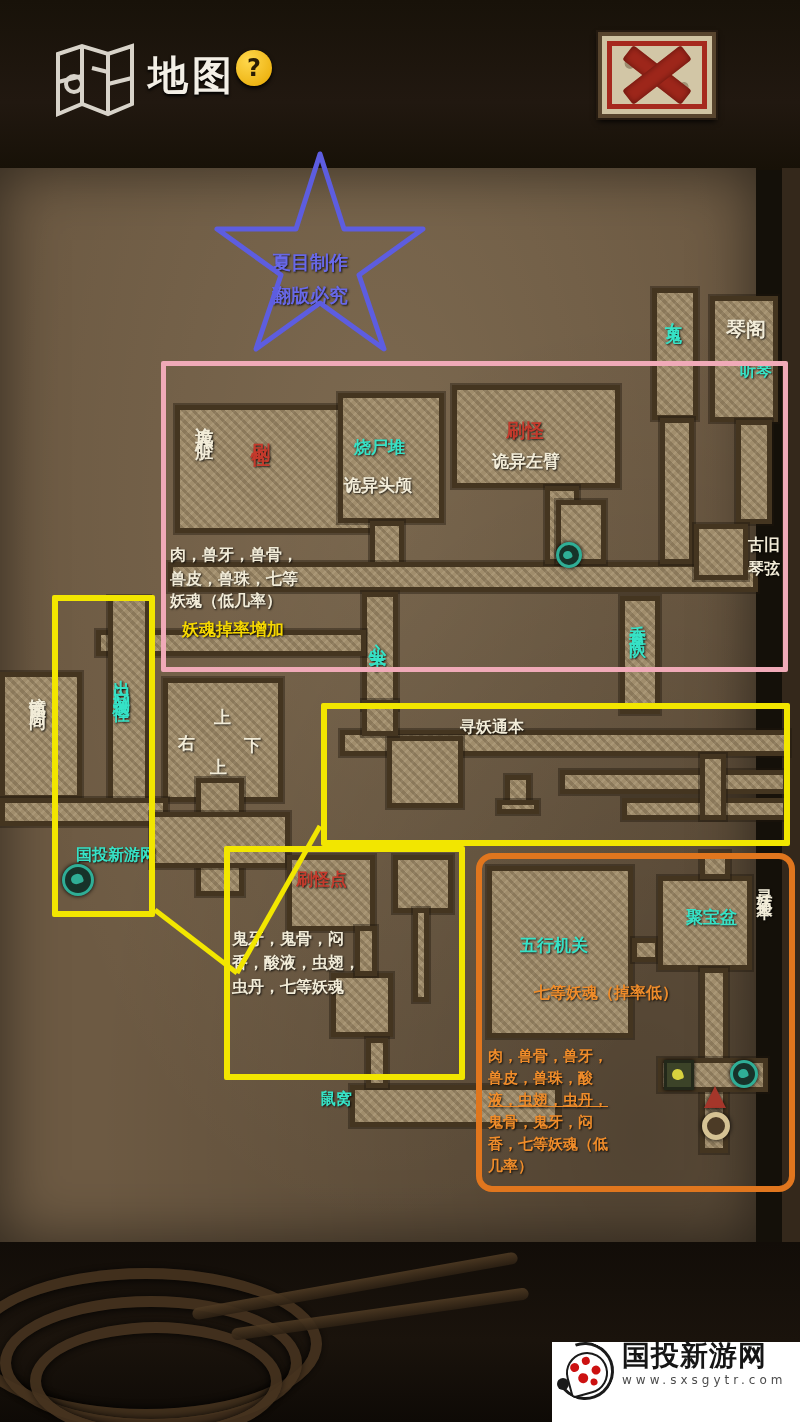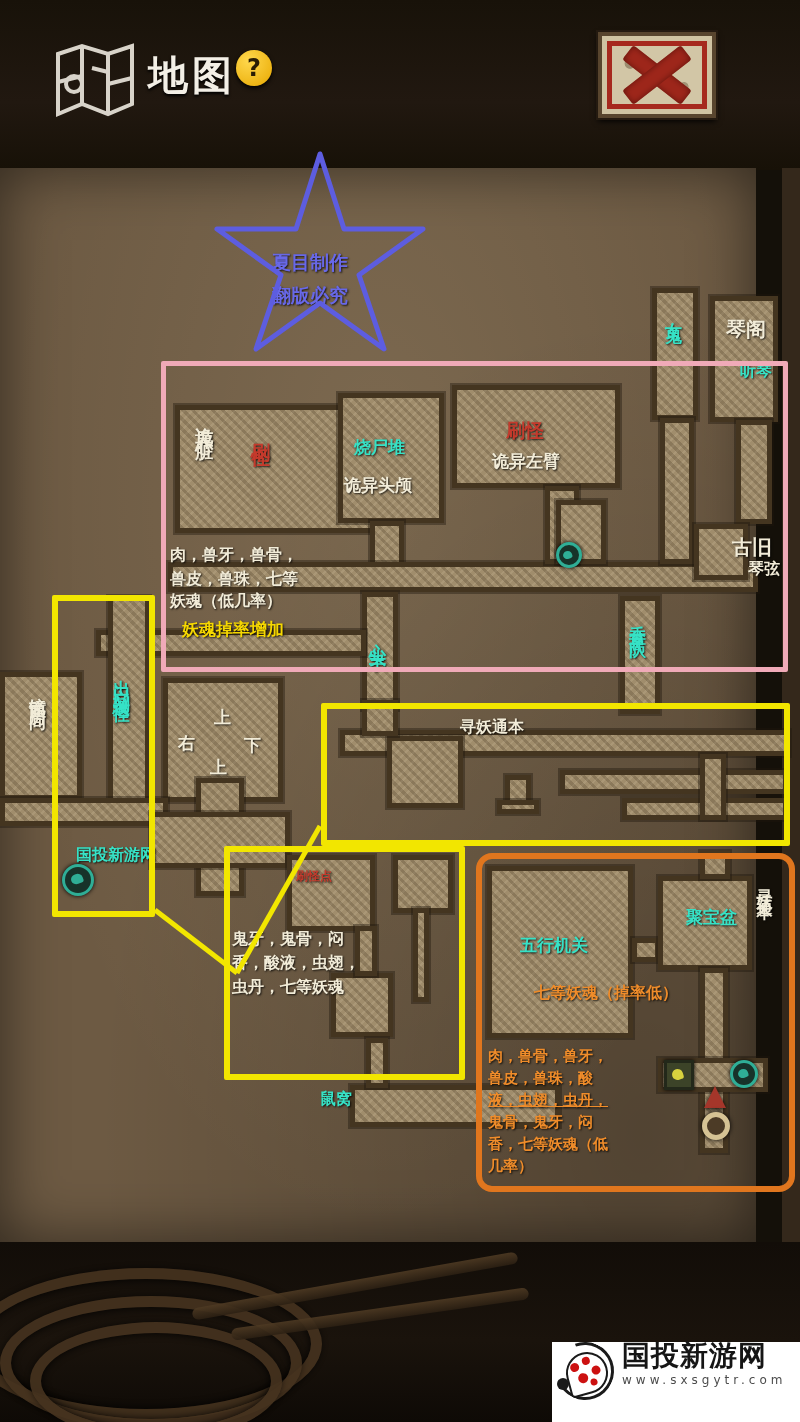--- a/index.html
+++ b/index.html
@@ -153,37 +153,37 @@
       <div class="lbl" style="left: 272px; top: 115px; font-size: 19px; color: rgb(104, 104, 232);">翻版必究</div>
       <div class="lbl v" style="left: 192px; top: 244px; font-size: 18px; color: rgb(242, 236, 216);">诡异心脏</div>
       <div class="lbl v" style="left: 248px; top: 260px; font-size: 19px; color: rgb(197, 58, 44);">刷怪</div>
       <div class="lbl" style="left: 354px; top: 268px; font-size: 17px; color: rgb(54, 226, 198);">烧尸堆</div>
       <div class="lbl" style="left: 344px; top: 306px; font-size: 17px; color: rgb(242, 236, 216);">诡异头颅</div>
       <div class="lbl" style="left: 506px; top: 250px; font-size: 19px; color: rgb(197, 58, 44);">刷怪</div>
       <div class="lbl" style="left: 492px; top: 282px; font-size: 17px; color: rgb(242, 236, 216);">诡异左臂</div>
       <div class="lbl v" style="left: 662px; top: 140px; font-size: 17px; color: rgb(54, 226, 198);">女鬼</div>
       <div class="lbl" style="left: 726px; top: 148px; font-size: 20px; color: rgb(242, 236, 216);">琴阁</div>
       <div class="lbl" style="left: 740px; top: 192px; font-size: 16px; color: rgb(54, 226, 198);">听琴</div>
-      <div class="lbl" style="left: 732px; top: 366px; font-size: 20px; color: rgb(242, 236, 216);">古旧</div>
+      <div class="lbl" style="left: 748px; top: 366px; font-size: 16px; color: rgb(242, 236, 216);">古旧</div>
       <div class="lbl" style="left: 748px; top: 390px; font-size: 16px; color: rgb(242, 236, 216);">琴弦</div>
       <div class="lbl" style="left: 170px; top: 376px; font-size: 16px; color: rgb(242, 236, 216);">肉，兽牙，兽骨，</div>
       <div class="lbl" style="left: 170px; top: 400px; font-size: 16px; color: rgb(242, 236, 216);">兽皮，兽珠，七等</div>
       <div class="lbl" style="left: 170px; top: 422px; font-size: 16px; color: rgb(242, 236, 216);">妖魂（低几率）</div>
       <div class="lbl" style="left: 182px; top: 450px; font-size: 17px; color: rgb(246, 216, 0);">妖魂掉率增加</div>
       <div class="lbl v" style="left: 366px; top: 462px; font-size: 17px; color: rgb(54, 226, 198);">心头手</div>
       <div class="lbl v" style="left: 626px; top: 444px; font-size: 17px; color: rgb(54, 226, 198);">香草离队</div>
       <div class="lbl v" style="left: 26px; top: 516px; font-size: 17px; color: rgb(242, 236, 216);">镜面房间</div>
       <div class="lbl v" style="left: 110px; top: 498px; font-size: 17px; color: rgb(54, 226, 198);">出门立刻遇怪</div>
       <div class="lbl" style="left: 214px; top: 538px; font-size: 17px; color: rgb(242, 236, 216);">上</div>
       <div class="lbl" style="left: 178px; top: 564px; font-size: 17px; color: rgb(242, 236, 216);">右</div>
       <div class="lbl" style="left: 244px; top: 566px; font-size: 17px; color: rgb(242, 236, 216);">下</div>
       <div class="lbl" style="left: 210px; top: 588px; font-size: 17px; color: rgb(242, 236, 216);">上</div>
       <div class="lbl" style="left: 76px; top: 676px; font-size: 16px; color: rgb(54, 226, 198);">国投新游网</div>
       <div class="lbl" style="left: 460px; top: 548px; font-size: 16px; color: rgb(242, 236, 216);">寻妖通本</div>
-      <div class="lbl" style="left: 296px; top: 700px; font-size: 12px; color: rgb(197, 58, 44);">刷怪点</div>
+      <div class="lbl" style="left: 296px; top: 700px; font-size: 17px; color: rgb(197, 58, 44);">刷怪点</div>
       <div class="lbl" style="left: 232px; top: 760px; font-size: 16px; color: rgb(242, 236, 216);">鬼牙，鬼骨，闷</div>
       <div class="lbl" style="left: 232px; top: 784px; font-size: 16px; color: rgb(242, 236, 216);">香，酸液，虫翅，</div>
       <div class="lbl" style="left: 232px; top: 808px; font-size: 16px; color: rgb(242, 236, 216);">虫丹，七等妖魂</div>
       <div class="lbl" style="left: 520px; top: 766px; font-size: 17px; color: rgb(54, 226, 198);">五行机关</div>
       <div class="lbl" style="left: 686px; top: 738px; font-size: 17px; color: rgb(54, 226, 198);">聚宝盆</div>
       <div class="lbl v" style="left: 754px; top: 708px; font-size: 16px; color: rgb(242, 236, 216);">寻妖通本</div>
       <div class="lbl" style="left: 534px; top: 814px; font-size: 16px; color: rgb(239, 140, 42);">七等妖魂（掉率低）</div>
       <div class="lbl" style="left: 488px; top: 878px; font-size: 15px; color: rgb(239, 140, 42);">肉，兽骨，兽牙，</div>
       <div class="lbl" style="left: 488px; top: 900px; font-size: 15px; color: rgb(239, 140, 42);">兽皮，兽珠，酸</div>
       <div class="lbl" style="left: 488px; top: 922px; font-size: 15px; color: rgb(239, 140, 42); text-decoration: underline;">液，虫翅，虫丹，</div>

